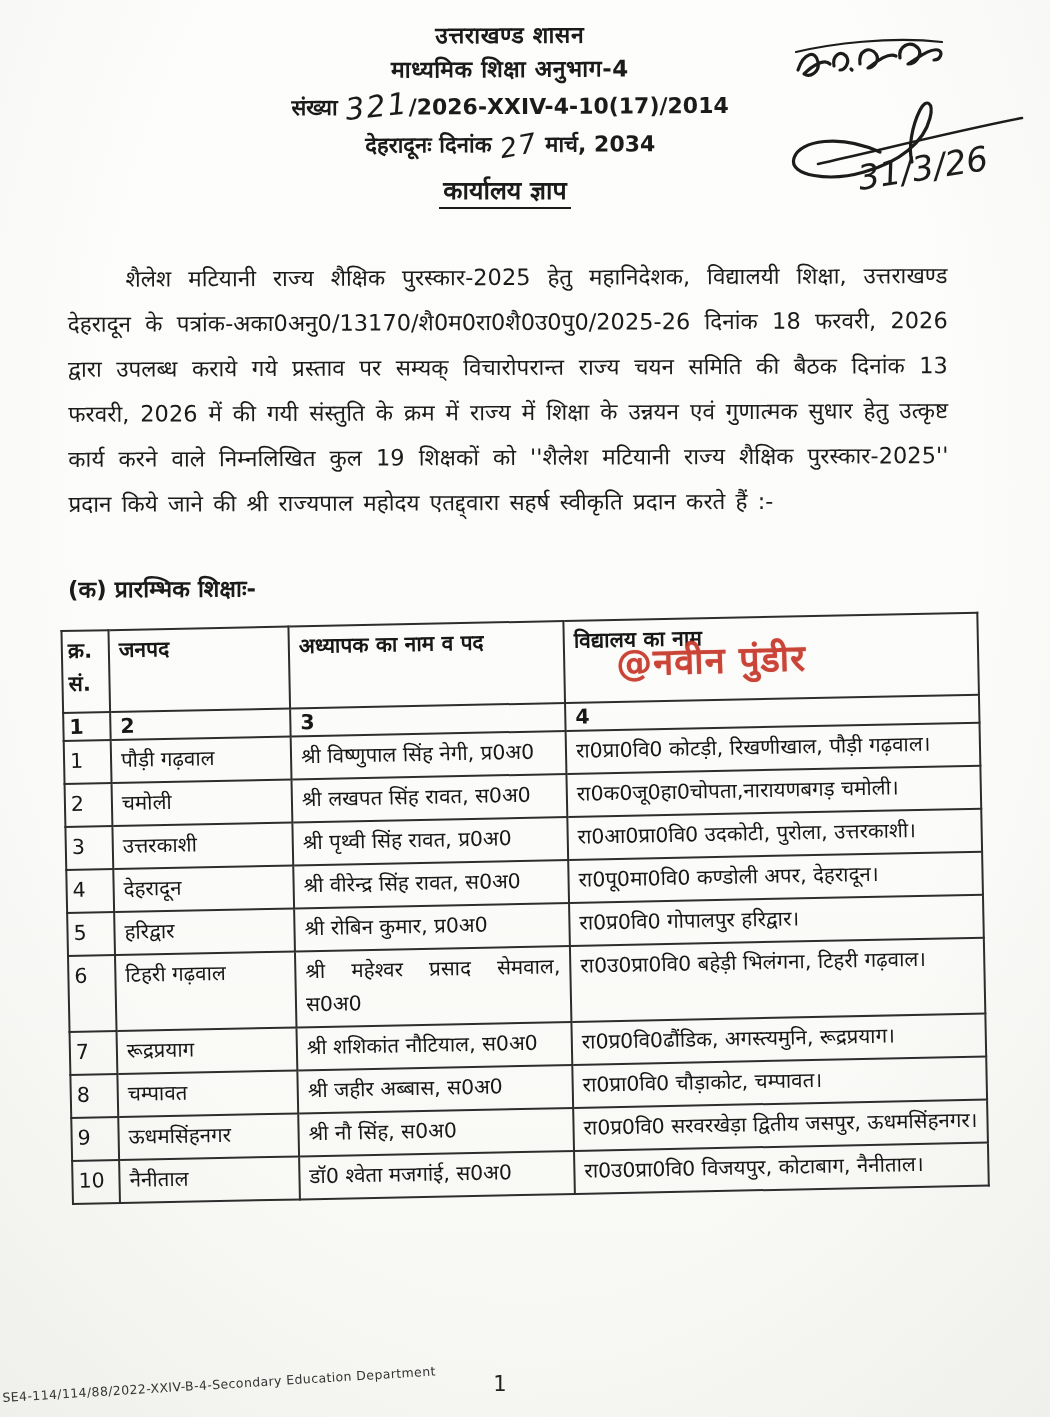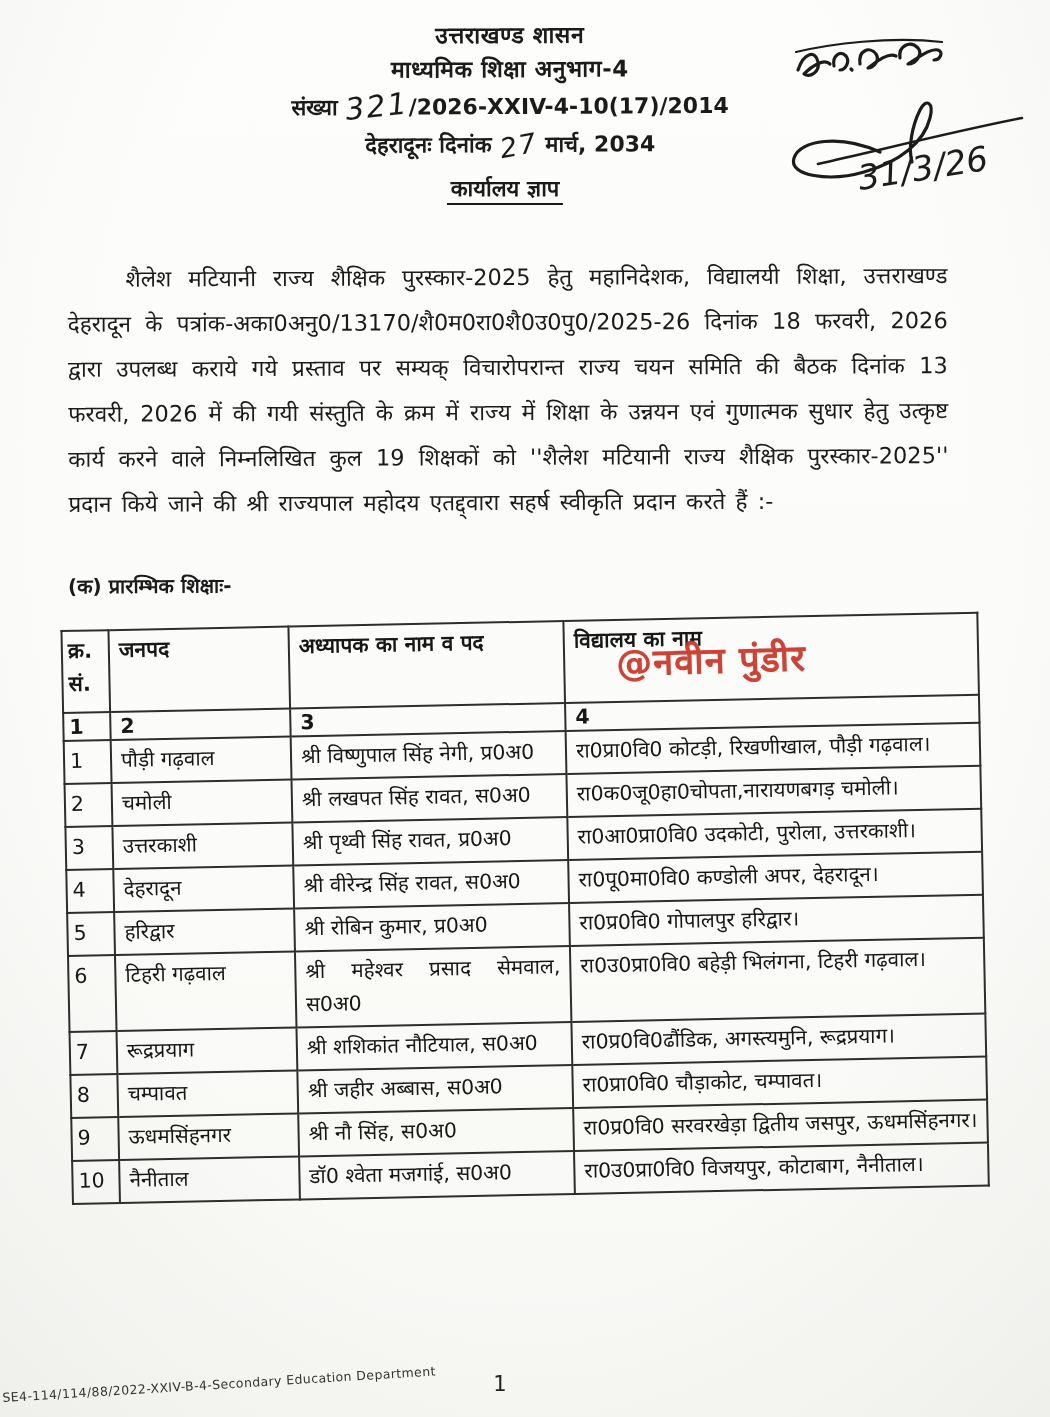--- a/index.html
+++ b/index.html
@@ -28,37 +28,37 @@
   .hw-digit{
     display:inline-block;
     font-weight:400;font-size:30px;
     transform:rotate(-6deg) translateY(2px);
     letter-spacing:2px;
     font-style:italic;
   }
   .hw-digit.small{font-size:27px;transform:rotate(-10deg) translateY(3px);}
   .memo-title{
     position:absolute;top:172px;left:0;width:1010px;text-align:center;
-    font-size:22px;font-weight:bold;
+    font-size:25px;font-weight:bold;
   }
   .memo-title span{border-bottom:2.5px solid #1b1b1b;padding:0 4px 2px 4px;}
   
   .annotation{position:absolute;top:22px;right:10px;width:280px;height:190px;}
   
   .para{
     position:absolute;top:232px;left:68px;width:880px;
     font-size:22.5px;line-height:45px;
     text-align:justify;
     text-indent:58px;
     transform:rotate(-0.25deg);
     word-spacing:3px;
   }
   .section-label{
     position:absolute;top:572px;left:68px;
-    font-size:20px;font-weight:bold;
+    font-size:23px;font-weight:bold;
     transform:rotate(-0.3deg);
   }
   
   .table-wrap{
     position:absolute;top:630px;left:72px;width:918px;
     transform:rotate(-1.15deg);
     transform-origin:0% 100%;
   }
   table{
     border-collapse:collapse;width:100%;

